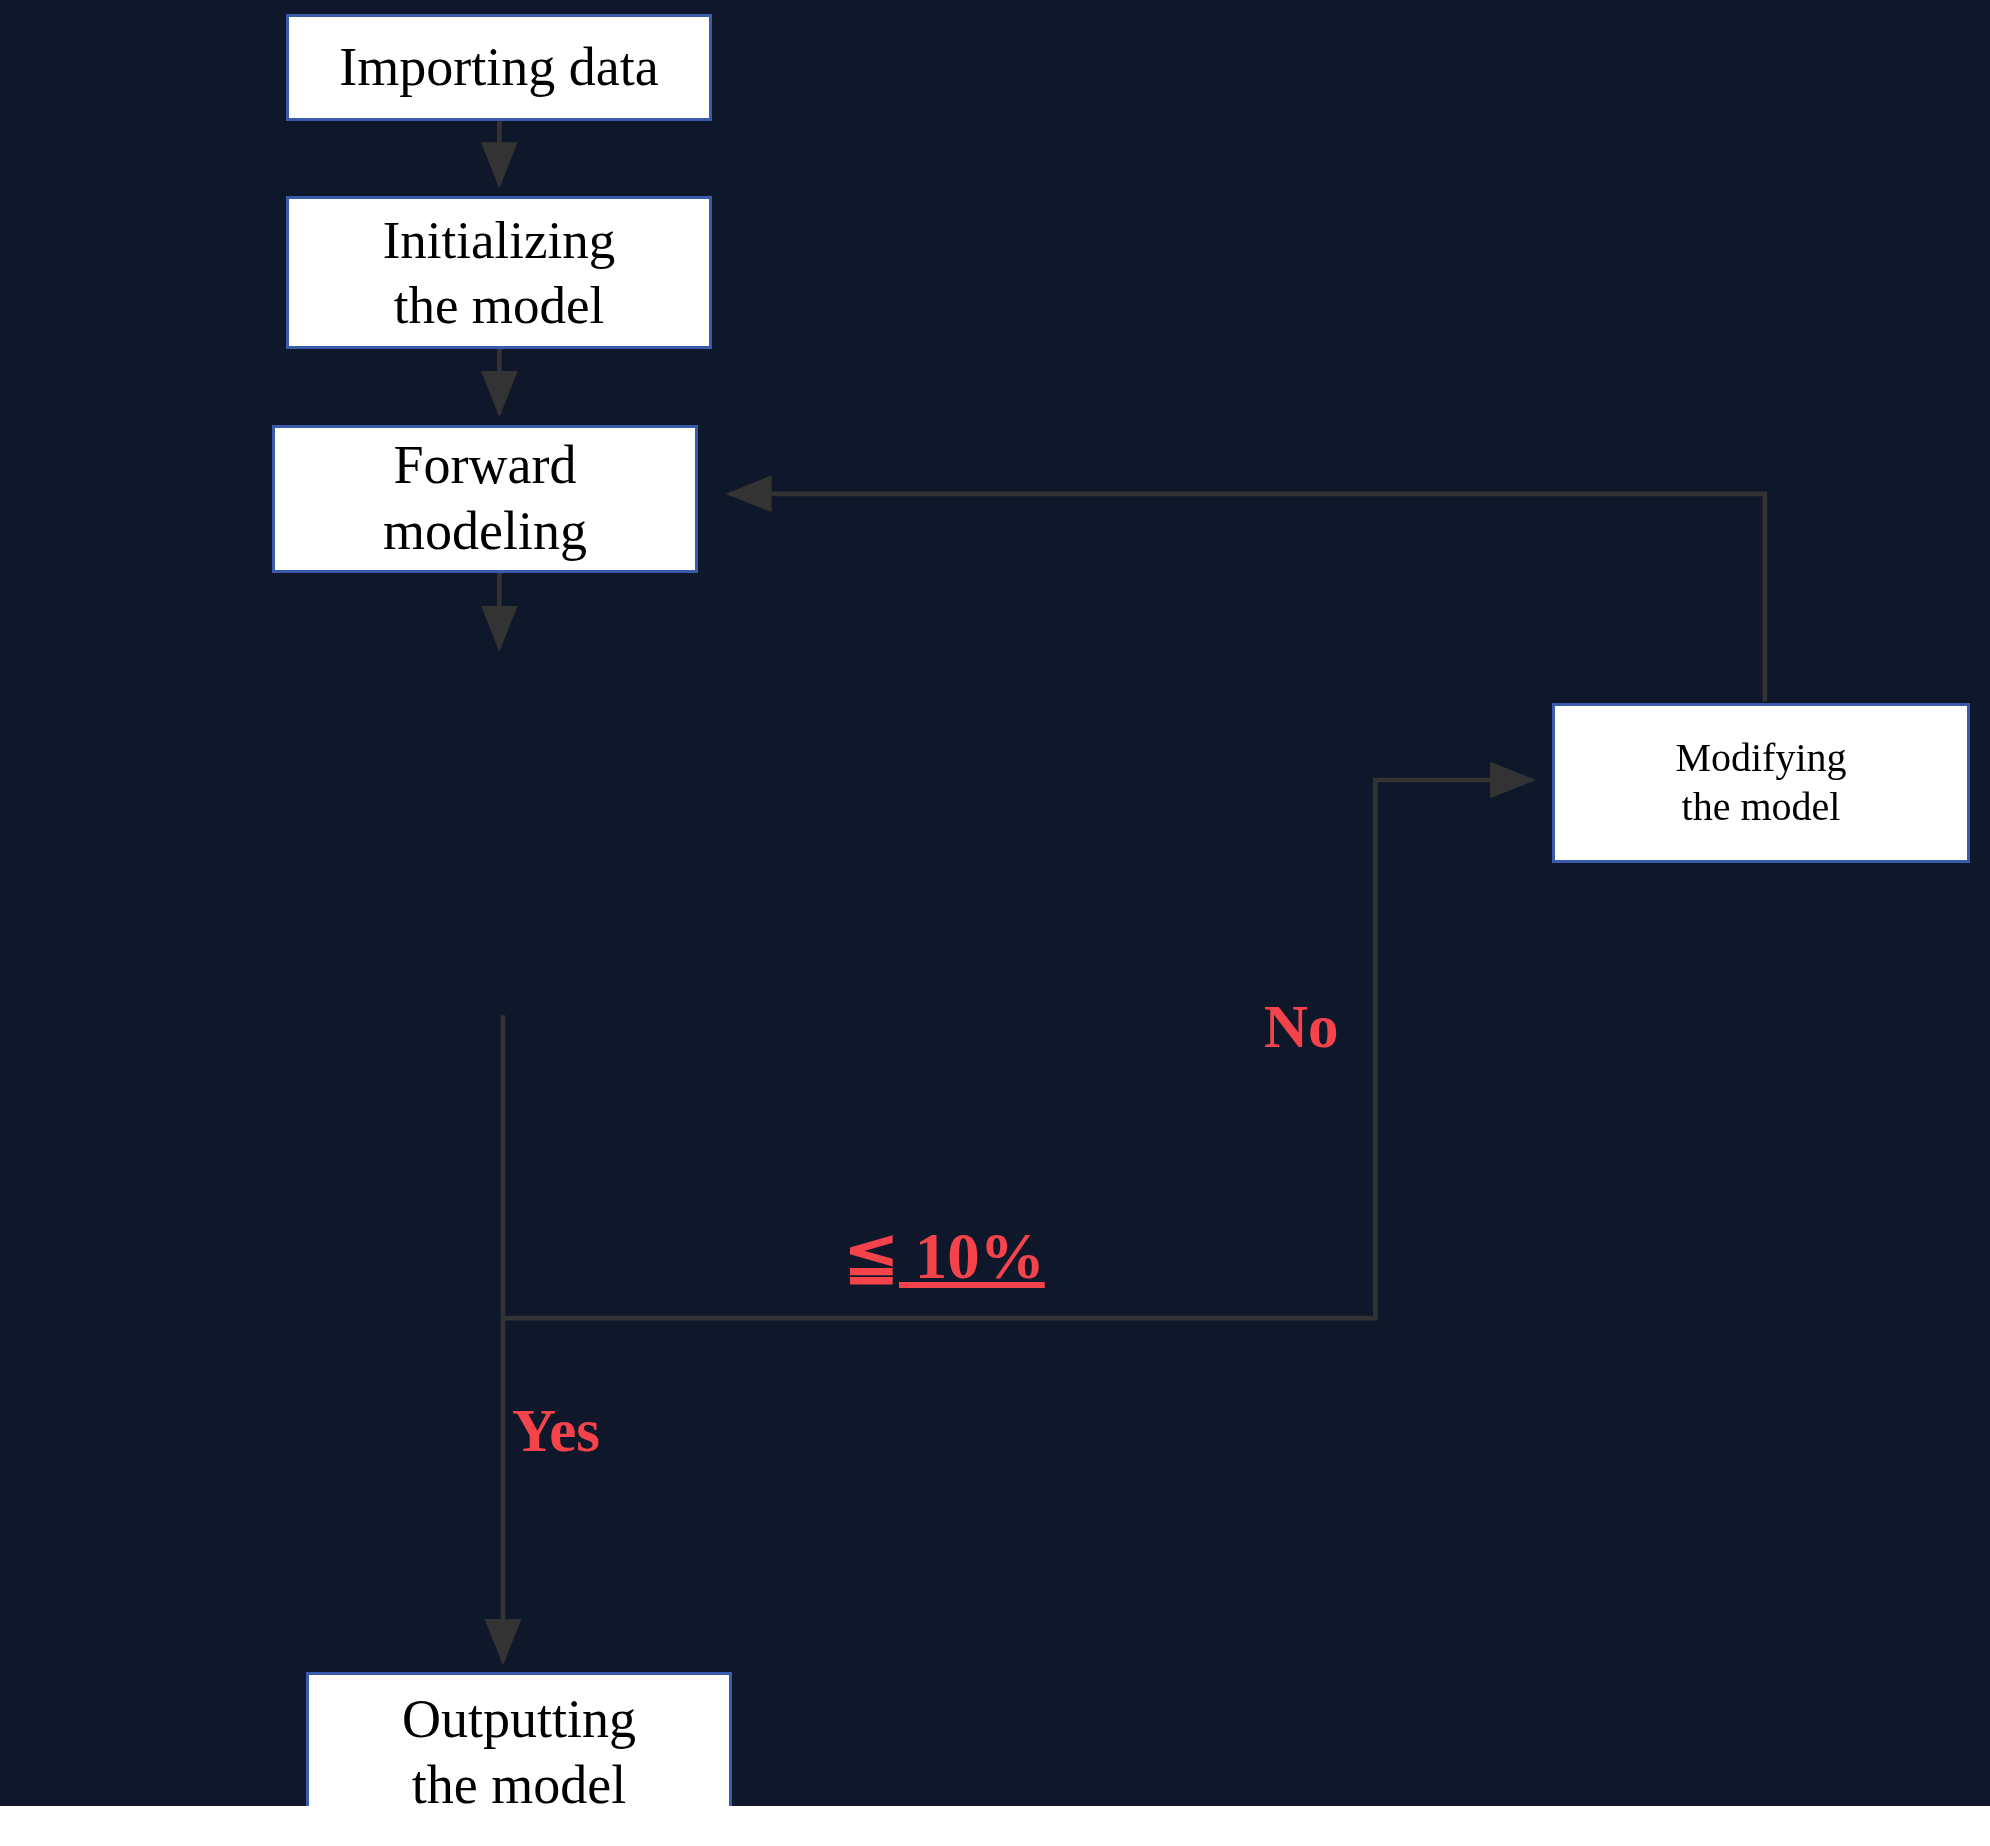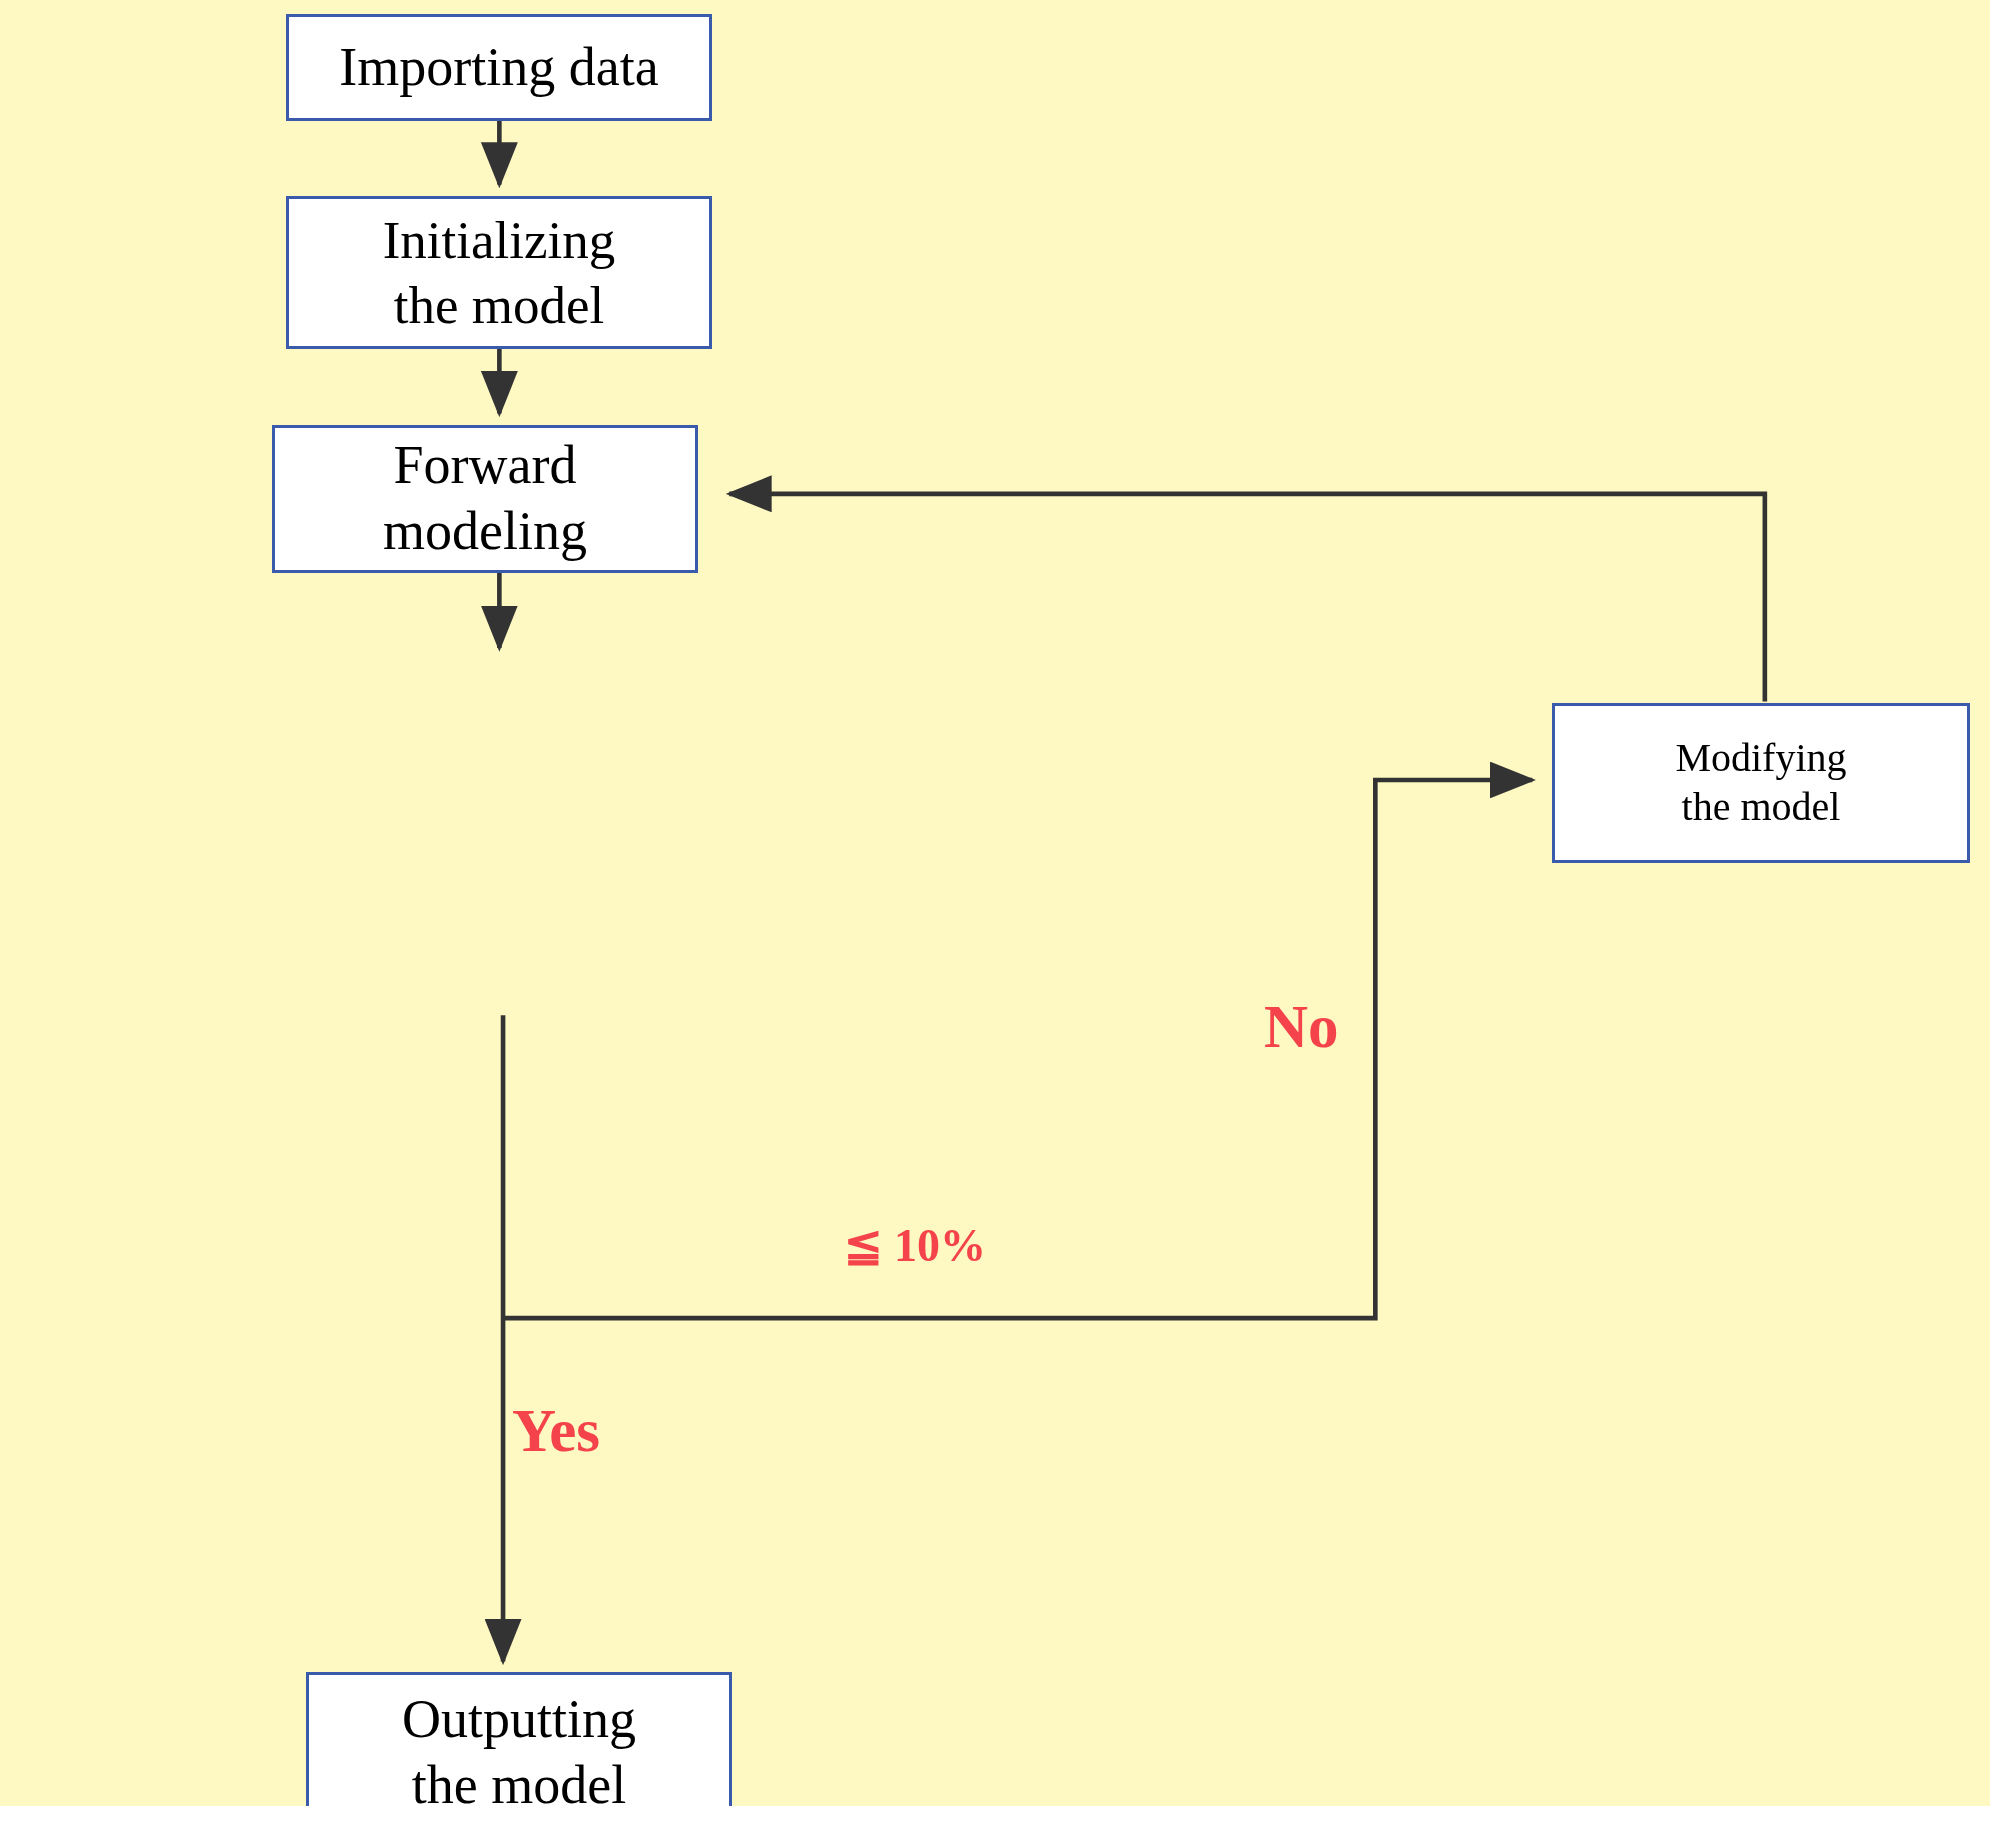--- a/index.html
+++ b/index.html
@@ -4,21 +4,21 @@
 <style>
   html, body {
     margin: 0;
     padding: 0;
     background: #ffffff;
   }
   #canvas {
     position: relative;
     width: 1991px;
     height: 1806px;
-    background: #fef9c3;
+    background: #0f172a;
     font-family: "Liberation Serif", "DejaVu Serif", serif;
     overflow: hidden;
   }
   .flow-svg {
     position: absolute;
     left: 0;
     top: 0;
     width: 1991px;
     height: 1847px;
   }
@@ -52,21 +52,21 @@
   
   #node-importing     { left: 286px;  top: 14px;   width: 426px;  height: 107px; font-size: 54px; }
   #node-initializing  { left: 286px;  top: 196px;  width: 426px;  height: 153px; font-size: 53px; }
   #node-forward       { left: 272px;  top: 425px;  width: 426px;  height: 148px; font-size: 54px; }
   #node-calculating   { left: 16.6px;   top: 659px;  width: 962px; height: 356px; font-size: 51px; }
   #node-modifying     { left: 1552px; top: 703px;  width: 418px;  height: 160px; font-size: 40px; }
   #node-outputting    { left: 286px;  top: 1672px; width: 426px;  height: 162px; font-size: 54px; margin-left: 20px; }
 
   
   #label-no     { left: 1264px; top: 992px; font-size: 61px; }
-  #label-le10   { left: 844px;  top: 1218px; font-size: 46px; }
+  #label-le10   { left: 844px;  top: 1218px; font-size: 65px; text-decoration: underline; }
   #label-yes    { left: 512px;  top: 1396px; font-size: 61px; }
 </style>
 </head>
 <body>
 
 <div id="canvas">
 
   <svg class="flow-svg" viewBox="0 0 2157 2001">
     <defs>
       <marker id="arrowhead" markerWidth="10" markerHeight="8" refX="9.2" refY="4" orient="auto" markerUnits="strokeWidth">

